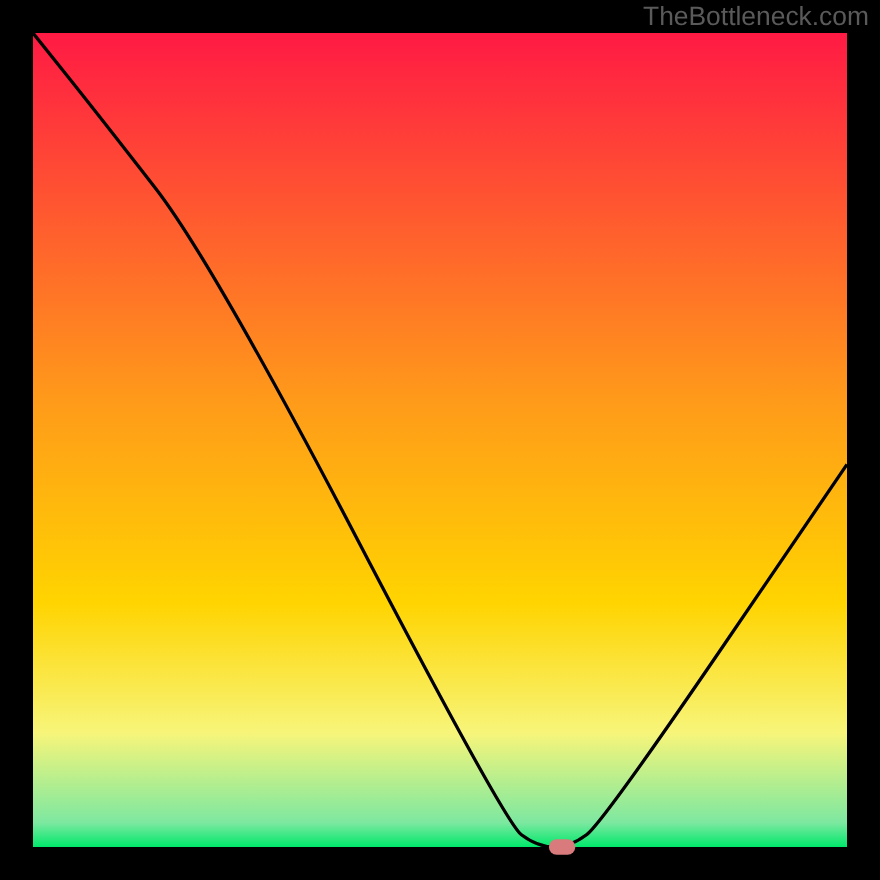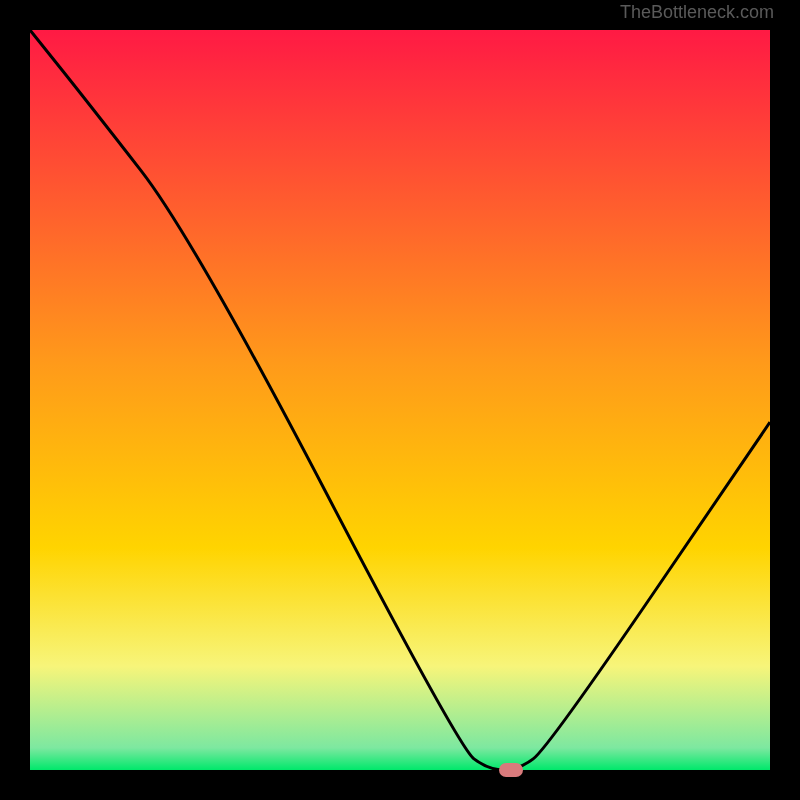--- a/index.html
+++ b/index.html
@@ -7,23 +7,23 @@
     padding: 0;
     width: 800px;
     height: 800px;
     background: #000;
     position: relative;
     font-family: Arial, sans-serif;
   }
   .watermark {
     position: absolute;
     top: 2px;
-    right: 26px;
+    right: 10px;
     color: #5a5a5a;
-    font-size: 18px;
+    font-size: 24px;
     font-weight: 500;
     z-index: 10;
   }
   .plot-area {
     position: absolute;
     left: 30px;
     top: 30px;
     width: 740px;
     height: 740px;
   }

